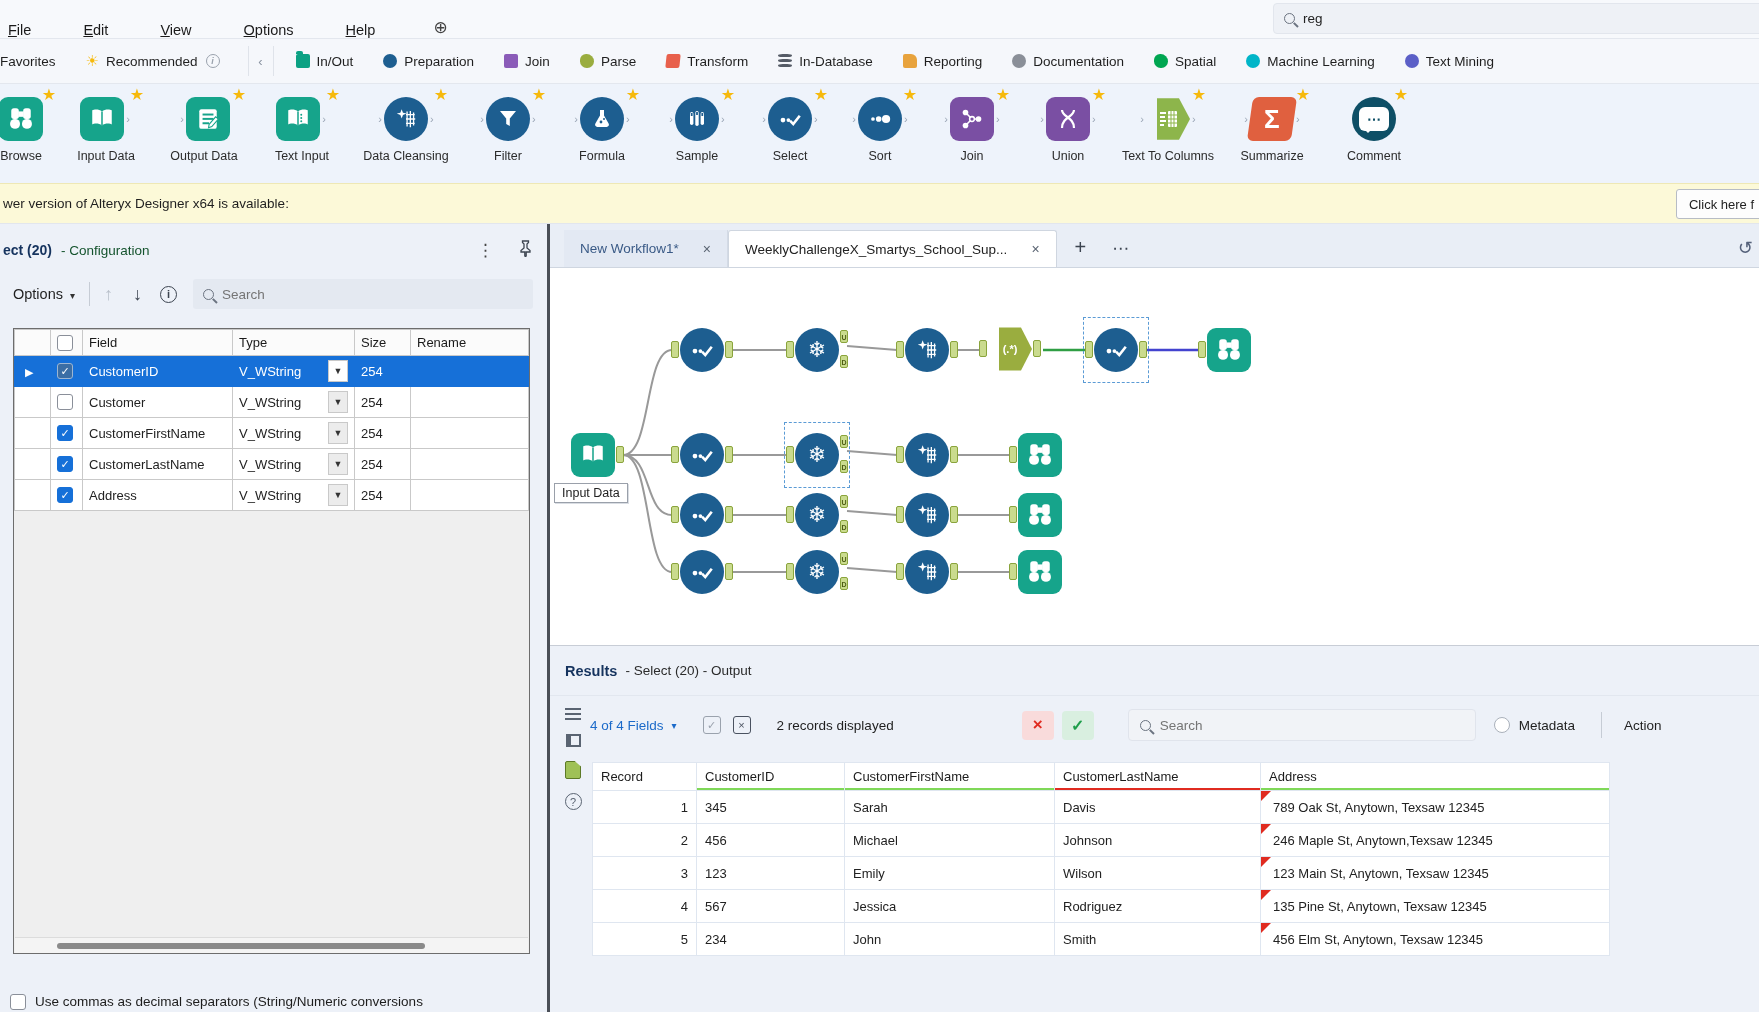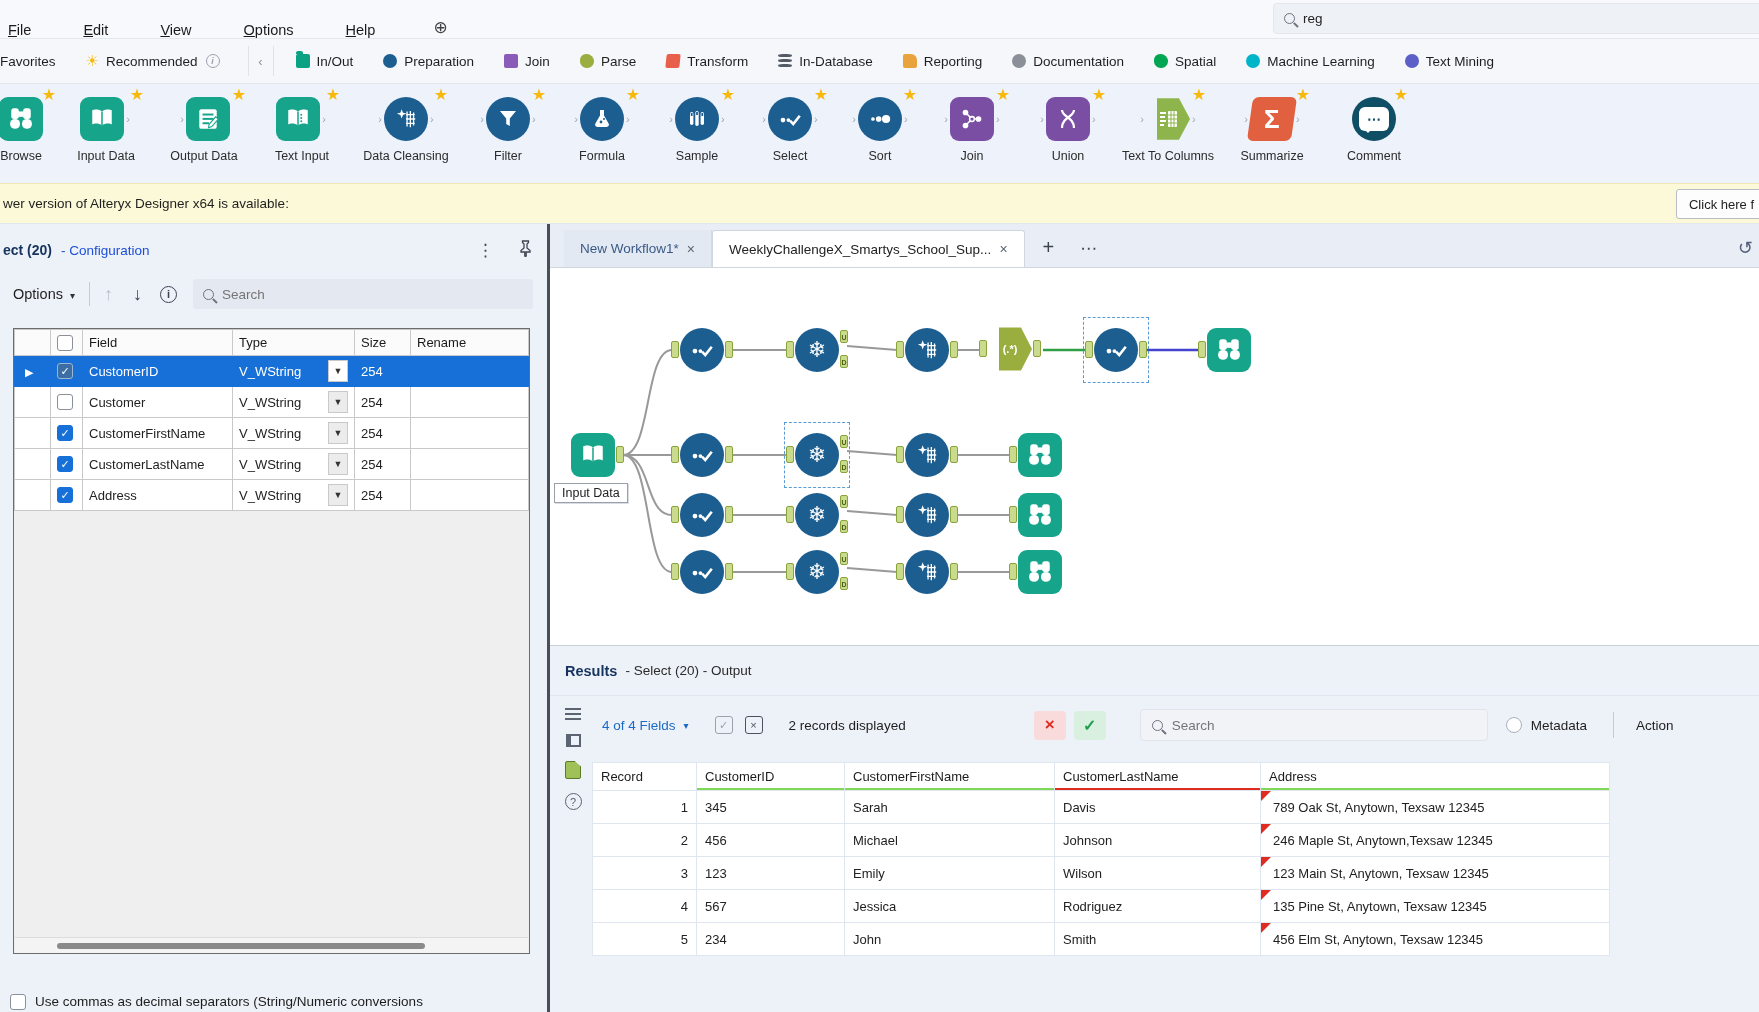--- a/index.html
+++ b/index.html
@@ -79,21 +79,21 @@
 
   
   .main { display:flex; height:788px; }
   .config { width:550px; background:#edf1f8; position:relative; flex:0 0 auto;
     border-right:3px solid #4a4f57; }
   .right { flex:1; display:flex; flex-direction:column; background:#fff; min-width:0; }
 
   
   .cfg-head { height:52px; display:flex; align-items:center; padding:0 14px 0 3px; }
   .cfg-title { font-size:14px; font-weight:bold; color:#15335e; }
-  .cfg-sub { font-size:13.5px; color:#1d4ed8; margin-left:9px; }
+  .cfg-sub { font-size:13.5px; color:#14532d; margin-left:9px; }
   .kebab { margin-left:auto; color:#444; font-size:17px; letter-spacing:0; }
   .pin { margin-left:24px; }
   .cfg-tools { height:36px; display:flex; align-items:center; padding-left:13px; }
   .opt-label { font-size:14.5px; color:#1f1f1f; }
   .caret { font-size:10px; color:#333; margin:2px 0 0 7px; }
   .vsep { width:1px; height:24px; background:#c6ccd5; margin:0 14px; }
   .arr-up { color:#b9c0ca; font-size:18px; margin-right:20px; }
   .arr-dn { color:#3c4450; font-size:18px; margin-right:18px; }
   .icirc { width:17px; height:17px; border:1.5px solid #3c4450; border-radius:50%;
     color:#3c4450; font-size:11px; font-weight:bold; display:flex; align-items:center;
@@ -130,21 +130,21 @@
     border-top:1px solid #dcdcdc; }
   .hthumb { position:absolute; left:42px; top:5px; width:368px; height:6px; background:#8a8a8a;
     border-radius:3px; }
   .cfg-footer { position:absolute; left:10px; bottom:2px; display:flex; align-items:center;
     gap:9px; font-size:13.5px; color:#1d1d1d; white-space:nowrap; }
   .cfg-footer .cb { margin-top:1px; }
 
   
   .tabs { height:44px; background:#e9eef6; display:flex; align-items:flex-end;
     padding-left:14px; border-bottom:1px solid #cfd6e0; position:relative; }
-  .wtab { height:37px; display:flex; align-items:center; gap:8px; padding:0 16px;
+  .wtab { height:37px; display:flex; align-items:center; gap:24px; padding:0 16px;
     font-size:13.5px;justify-content:space-between; }
   .wtab.inactive { color:#3a5a86; background:#e3e9f3; border-right:1px solid #d3dae5; }
   .wtab.active { background:#fff; color:#222; border:1px solid #cfd6e0; border-bottom:none;
     border-radius:3px 3px 0 0; }
   .tclose { color:#5a6472; font-size:14px; }
   .tab-plus { font-size:20px; color:#3c4450; margin:0 0 8px 18px; }
   .tab-dots { font-size:17px; color:#3c4450; margin:0 0 8px 26px; letter-spacing:2px; }
   .tab-refresh { position:absolute; right:6px; bottom:8px; color:#55617a; font-size:18px;
     transform:scaleX(-1); }
 
@@ -166,21 +166,21 @@
     color:#222; padding:2px 7px; box-shadow:1px 1px 0 #d9dde3; }
   .hexnode { width:50px; height:46px; display:flex; align-items:center; justify-content:center;
     color:#fff; font-size:11px; font-weight:bold; }
 
   
   .results { flex:1; background:#edf1f8; position:relative; overflow:hidden; }
   .res-head { height:50px; display:flex; align-items:center; padding-left:15px;
     border-bottom:1px solid #e2e7ef; }
   .res-title { font-size:14.5px; font-weight:bold; color:#15335e; }
   .res-sub { font-size:13.5px; color:#2b2b2b; margin-left:8px; }
-  .res-toolbar { height:58px; display:flex; align-items:center; padding-left:52px; }
+  .res-toolbar { height:58px; display:flex; align-items:center; padding-left:40px; }
   .strip { position:absolute; left:10px; top:62px; width:26px; display:flex;
     flex-direction:column; gap:14px; align-items:center; }
   .s-lines { width:16px; height:12px; border-top:2px solid #5a6472; border-bottom:2px solid #5a6472; }
   .s-lines::after { content:""; display:block; height:2px; background:#5a6472; margin-top:3px; }
   .s-panel { width:15px; height:13px; border:2px solid #5a6472; border-left-width:5px; }
   .s-poly { width:16px; height:18px; background:#9fc157; border:1.5px solid #5d7a27;
     clip-path:polygon(0 0,60% 0,100% 30%,100% 100%,0 100%); border-radius:2px; }
   .s-help { width:17px; height:17px; border:1.5px solid #5a6472; border-radius:50%;
     color:#5a6472; font-size:11px; display:flex; align-items:center; justify-content:center; }
   .fields-link { color:#1b6ac9; font-size:13.5px; display:flex; align-items:center; gap:8px; }

